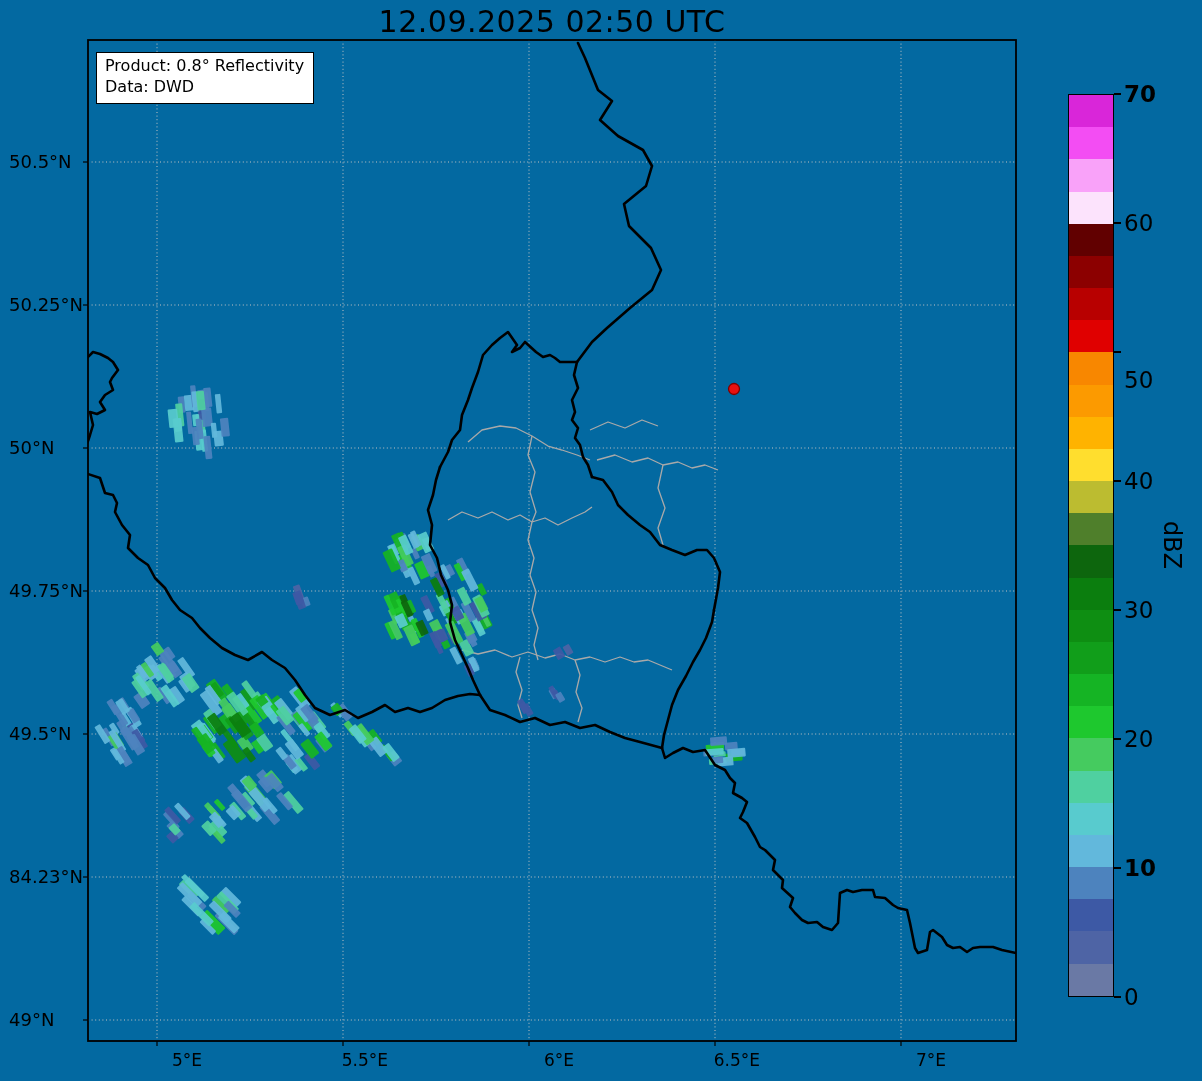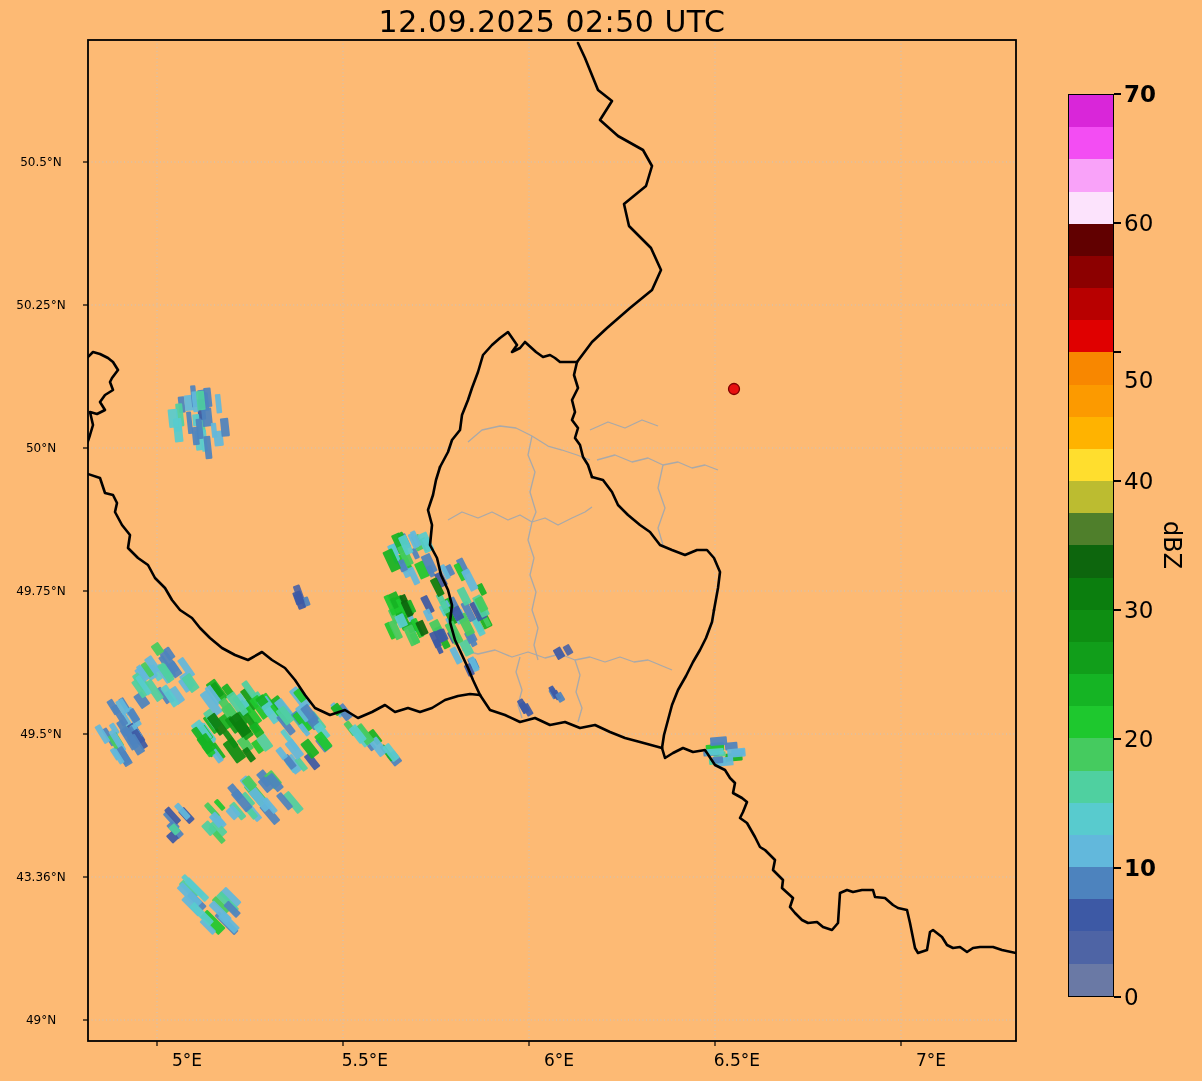--- a/index.html
+++ b/index.html
@@ -1,38 +1,42 @@
 <!DOCTYPE html>
 <html><head>
 <meta charset="utf-8">
 <style>
   html,body{margin:0;padding:0;background:#ffffff;}
-  .figure{position:relative;width:1202px;height:1081px;background:#fdba74;overflow:hidden;
+  .figure{position:relative;width:1202px;height:1081px;background:#0369a1;overflow:hidden;
           font-family:"DejaVu Sans","Liberation Sans",sans-serif;color:#000;}
   .title{position:absolute;left:88px;top:4px;width:928px;text-align:center;
          font-size:30px;letter-spacing:0.5px;white-space:nowrap;}
   .annotation{position:absolute;left:96px;top:52px;background:#ffffff;border:1.2px solid #000;
               padding:3px 9px 5px 8px;font-size:16px;line-height:1.3;z-index:5;}
   #map-svg{position:absolute;left:0;top:0;}
-  .lat-lab{position:absolute;left:1px;width:80px;text-align:center;font-size:12px;line-height:22px;}
+  .lat-lab{position:absolute;left:9px;width:80px;text-align:left;font-size:18px;line-height:22px;}
   .lon-lab{position:absolute;width:90px;text-align:right;font-size:17px;line-height:22px;top:1049px;}
   .colorbar{position:absolute;left:1068px;top:94px;width:46px;height:903px;
             border:1.2px solid #000;box-sizing:border-box;display:flex;flex-direction:column;}
   .cb-seg{flex:1 1 auto;}
   .cb-tick{position:absolute;height:1.4px;background:#000;width:7px;left:1114px;}
   .cb-lab{position:absolute;left:1124px;font-size:23px;line-height:26px;}
   .cb-unit{position:absolute;left:1172px;top:545px;transform:translate(-50%,-50%) rotate(90deg);
            font-size:24px;white-space:nowrap;}
 </style>
 </head>
 <body>
 
 <div class="figure" id="fig">
   <div class="title">12.09.2025 02:50 UTC</div>
 
+  <div class="annotation">
+    <div>Product: 0.8° Reflectivity</div>
+    <div>Data: DWD</div>
+  </div>
 
   <svg id="map-svg" width="1202" height="1081" viewBox="0 0 1202 1081">
       <defs>
         <clipPath id="plotclip">
           <rect x="88" y="40" width="928" height="1001"></rect>
         </clipPath>
       </defs>
       <g clip-path="url(#plotclip)">
         <line x1="157" y1="40" x2="157" y2="1041" stroke="#c4c4c4" stroke-width="1" stroke-dasharray="1 2.6"></line>
         <line x1="343" y1="40" x2="343" y2="1041" stroke="#c4c4c4" stroke-width="1" stroke-dasharray="1 2.6"></line>
@@ -447,21 +451,21 @@
       <div class="cb-seg" style="background: rgb(61, 89, 165);"></div>
       <div class="cb-seg" style="background: rgb(78, 100, 165);"></div>
       <div class="cb-seg" style="background: rgb(106, 121, 165);"></div>
     </div>
   <div class="cb-unit">dBZ</div>
 <div class="lat-lab" style="top: 151px;">50.5°N</div>
     <div class="lat-lab" style="top: 294px;">50.25°N</div>
     <div class="lat-lab" style="top: 437px;">50°N</div>
     <div class="lat-lab" style="top: 580px;">49.75°N</div>
     <div class="lat-lab" style="top: 723px;">49.5°N</div>
-    <div class="lat-lab" style="top: 866px;">43.36°N</div>
+    <div class="lat-lab" style="top: 866px;">84.23°N</div>
     <div class="lat-lab" style="top: 1009px;">49°N</div>
     <div class="lon-lab" style="left: 112px;">5°E</div>
     <div class="lon-lab" style="left: 298px;">5.5°E</div>
     <div class="lon-lab" style="left: 484px;">6°E</div>
     <div class="lon-lab" style="left: 670px;">6.5°E</div>
     <div class="lon-lab" style="left: 856px;">7°E</div>
     <div class="cb-tick" style="top: 996.3px;"></div>
     <div class="cb-lab" style="top: 984px;">0</div>
     <div class="cb-tick" style="top: 867.3px;"></div>
     <div class="cb-lab" style="top: 855px; font-weight: bold;">10</div>

